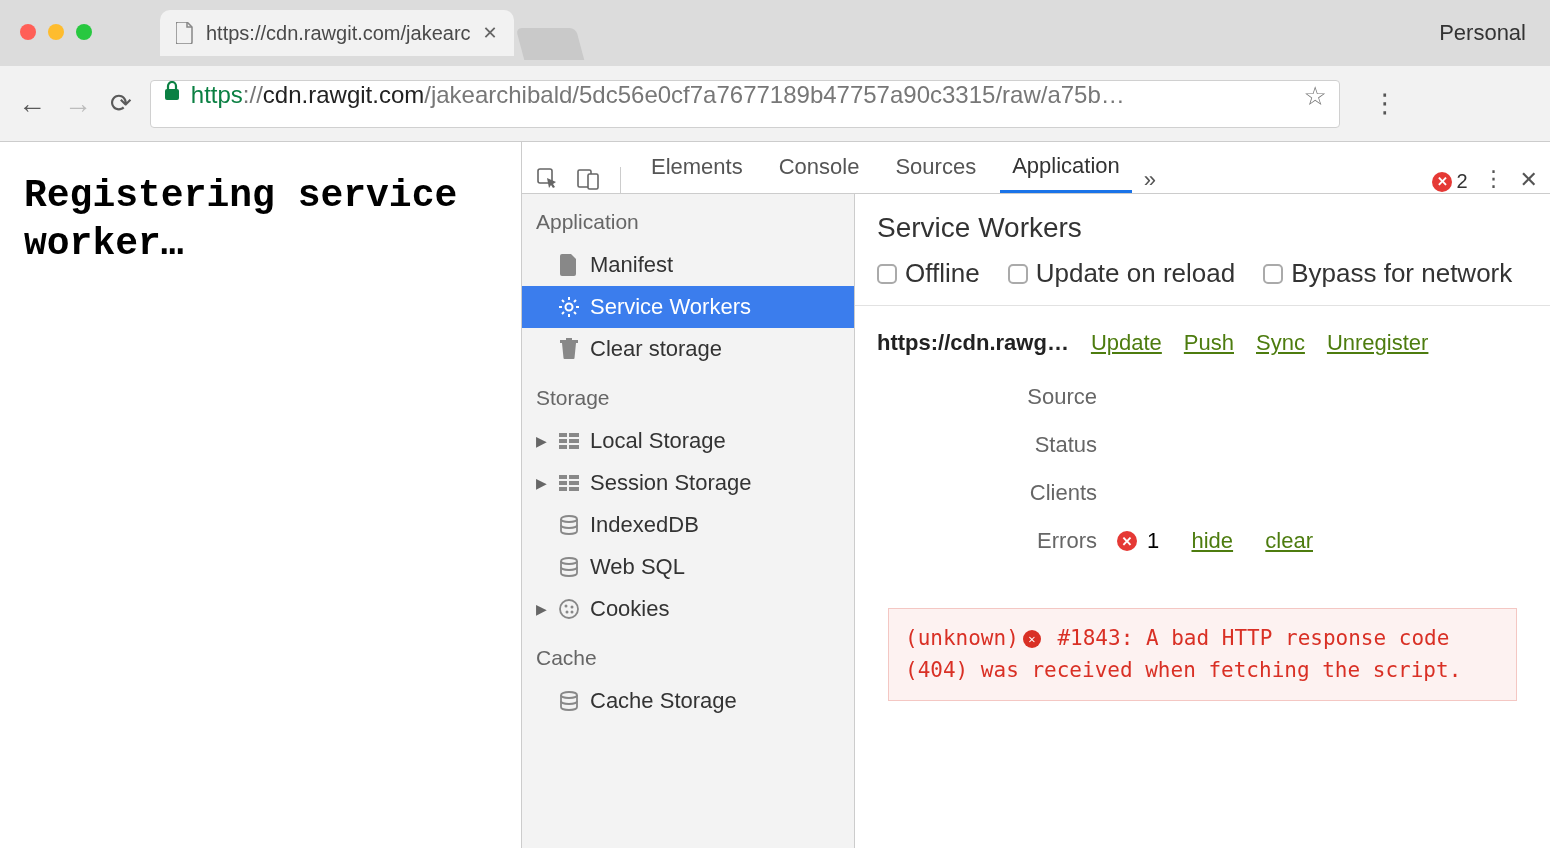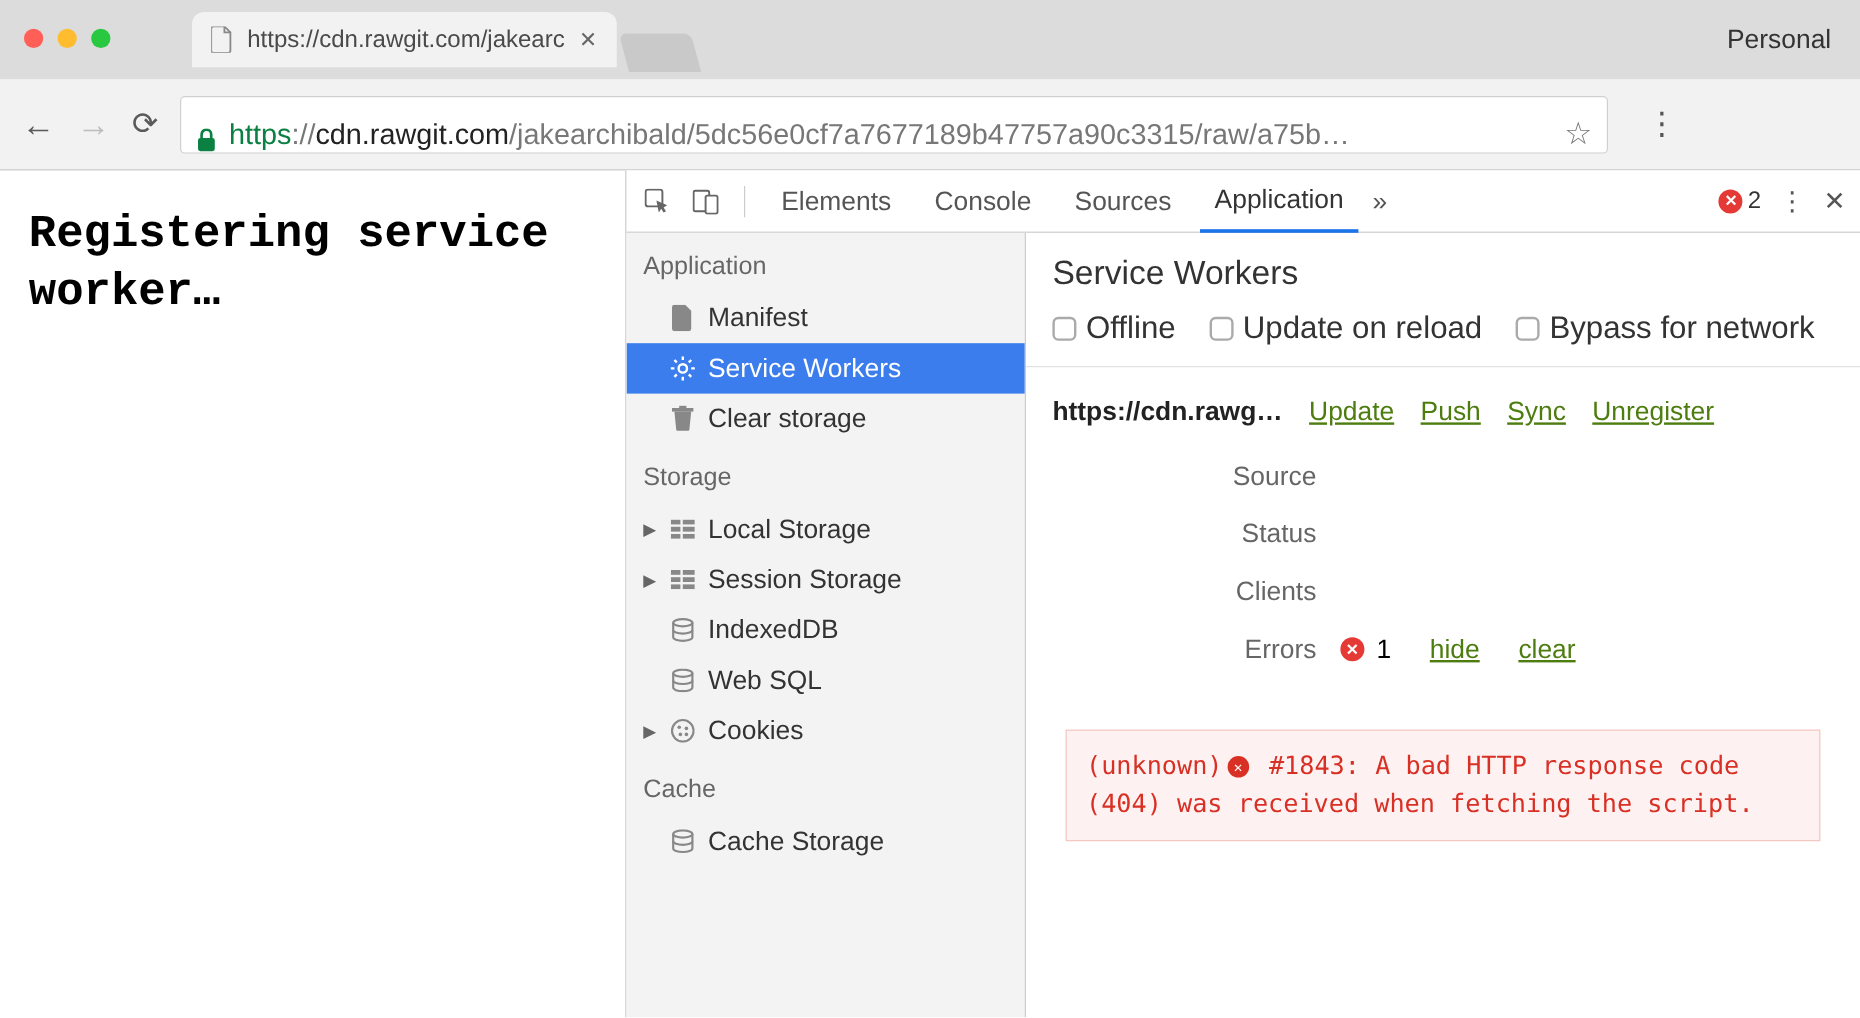--- a/index.html
+++ b/index.html
@@ -18,36 +18,36 @@
 .tab-file-icon { width: 18px; height: 22px; }
 .tab-close { font-size: 18px; color: #666; cursor: pointer; }
 .newtab { width: 60px; height: 32px; background: #c9c9c9; margin-left: 6px; border-top-left-radius: 6px; border-top-right-radius: 6px; align-self: flex-end; margin-bottom: 6px; transform: skewX(15deg); }
 .personal { position: absolute; right: 24px; top: 20px; font-size: 22px; color: #333; }
 
 
 .toolbar { height: 76px; background: #f2f2f2; display: flex; align-items: center; padding: 0 18px; gap: 18px; border-bottom: 1px solid #ccc; }
 .nav-arrow { font-size: 28px; color: #5a5a5a; cursor: pointer; }
 .nav-arrow.disabled { color: #bdbdbd; }
 .reload { font-size: 26px; color: #5a5a5a; cursor: pointer; }
-.omnibox { flex: 1; height: 48px; background: #fff; border: 1px solid #d0d0d0; border-radius: 4px; display: flex; align-items: flex-end; padding: 0 12px; font-size: 24px; color: #777; gap: 10px; max-width: 1190px; }
+.omnibox { flex: 1; height: 48px; background: #fff; border: 1px solid #d0d0d0; border-radius: 4px; display: flex; align-items: flex-start; padding: 0 12px; font-size: 24px; color: #777; gap: 10px; max-width: 1190px; }
 .lock { color: #0b8043; font-size: 20px; }
 .url-scheme { color: #0b8043; }
 .url-host { color: #222; }
 .url-rest { color: #777; }
 .star { font-size: 26px; color: #777; margin-left: 6px; }
 .kebab { font-size: 26px; color: #555; margin-left: 14px; cursor: pointer; }
 
 
 .content { display: flex; height: calc(848px - 66px - 76px); }
 .page { width: 521px; padding: 30px 24px; }
 .page h1 { font-family: Liberation Mono, monospace; font-size: 38px; font-weight: bold; line-height: 1.25; }
 
 
 .devtools { flex: 1; border-left: 1px solid #ccc; display: flex; flex-direction: column; background: #fff; }
-.dt-tabbar { height: 52px; border-bottom: 1px solid #ccc; display: flex; align-items: center; padding: 0 12px; gap: 12px; font-size: 22px; color: #555; }
+.dt-tabbar { height: 52px; border-bottom: 1px solid #ccc; display: flex; align-items: flex-end; padding: 0 12px; gap: 12px; font-size: 22px; color: #555; }
 .dt-icon-btn { width: 28px; height: 28px; display: flex; align-items: center; justify-content: center; cursor: pointer; color: #555; }
 .dt-sep { width: 1px; height: 26px; background: #ccc; margin: 0 6px; }
 .dt-tab { padding: 0 12px; height: 52px; display: flex; align-items: center; cursor: pointer; }
 .dt-tab.active { color: #333; border-bottom: 3px solid #1a73e8; }
 .dt-more { cursor: pointer; }
 .dt-err { display: flex; align-items: center; gap: 4px; color: #333; font-size: 20px; }
 .err-circ { width: 20px; height: 20px; border-radius: 50%; background: #e53935; color: #fff; display: flex; align-items: center; justify-content: center; font-size: 13px; font-weight: bold; }
 .dt-close { font-size: 22px; cursor: pointer; }
 
 .dt-body { flex: 1; display: flex; overflow: hidden; }

